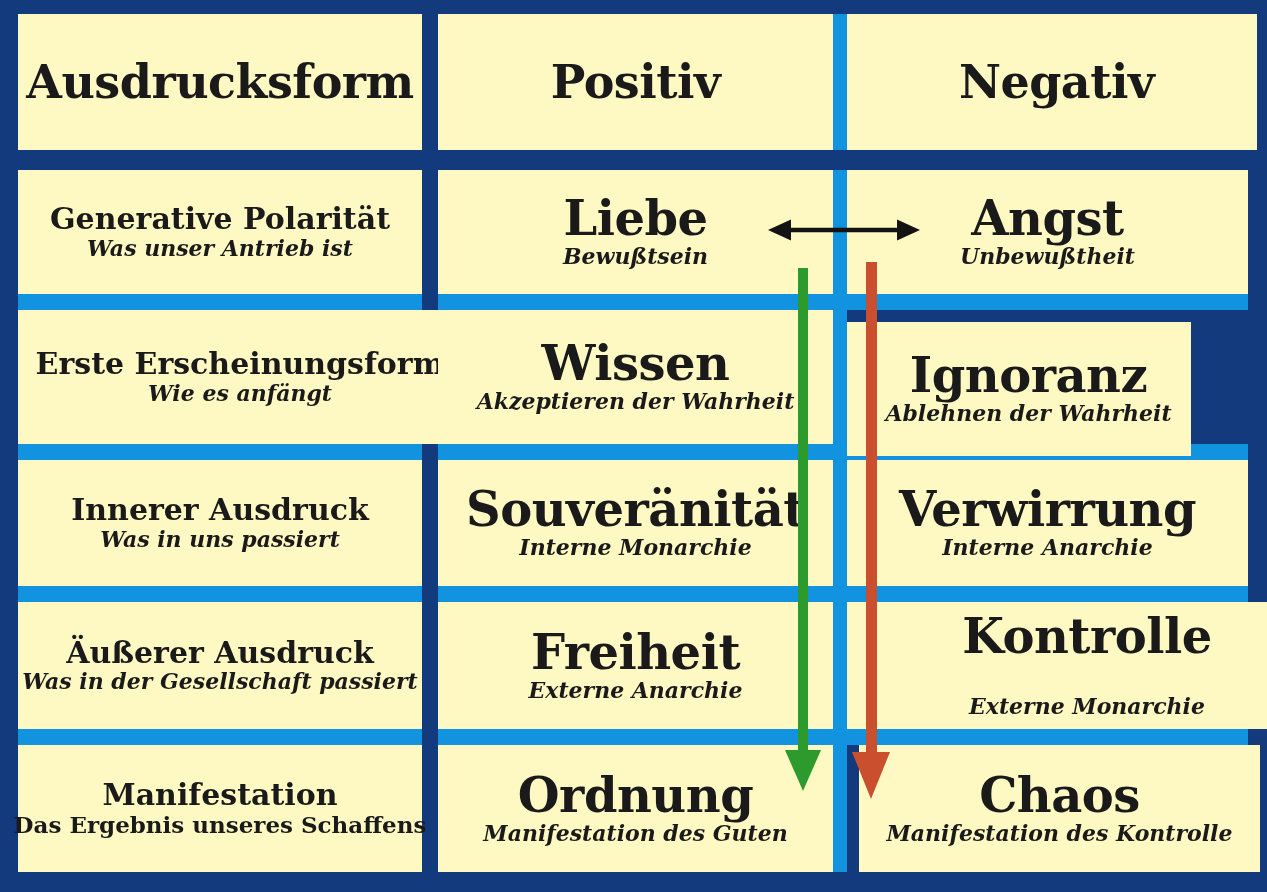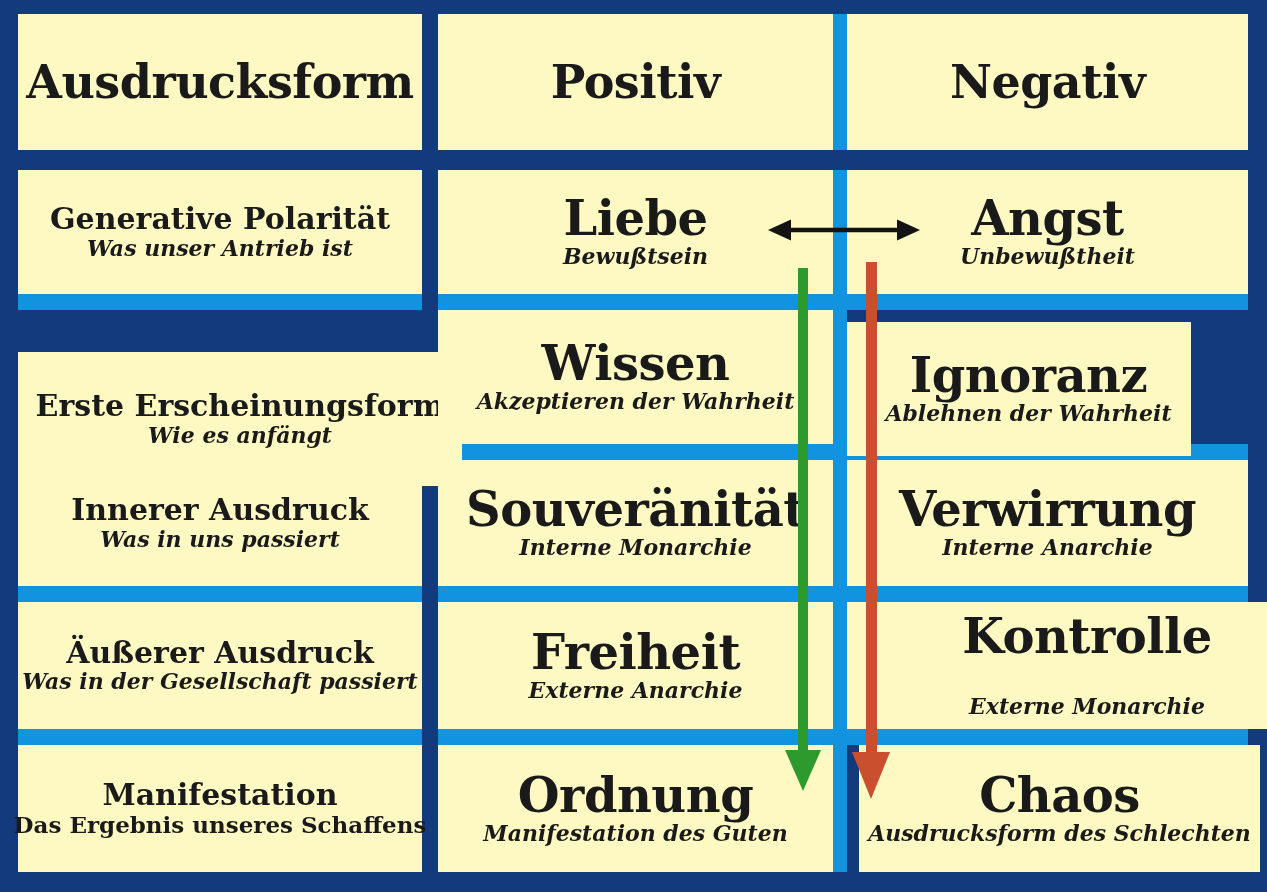--- a/index.html
+++ b/index.html
@@ -39,38 +39,38 @@
 
   <div class="band" style="left:833px;top:14px;width:14px;height:136px;"></div>
   <div class="band" style="left:833px;top:170px;width:14px;height:702px;"></div>
 
   <div class="cell" style="left:18px;top:14px;width:404px;height:136px;">
     <span class="hdr">Ausdrucksform</span>
   </div>
   <div class="cell" style="left:438px;top:14px;width:395px;height:136px;">
     <span class="hdr">Positiv</span>
   </div>
-  <div class="cell" style="left:847px;top:14px;width:401px;height:136px;">
+  <div class="cell" style="left:847px;top:14px;width:401px;height:136px;padding-left:9px;">
     <span class="hdr">Negativ</span>
   </div>
 
   <div class="cell" style="left:18px;top:170px;width:404px;height:124px;">
     <span class="row-label">Generative Polarität</span>
     <span class="row-sub">Was unser Antrieb ist</span>
   </div>
   <div class="cell" style="left:438px;top:170px;width:395px;height:124px;">
     <span class="main-word">Liebe</span>
     <span class="main-sub">Bewußtsein</span>
   </div>
   <div class="cell" style="left:847px;top:170px;width:401px;height:124px;">
     <span class="main-word">Angst</span>
     <span class="main-sub">Unbewußtheit</span>
   </div>
 
-  <div class="cell" style="left:18px;top:310px;width:444px;height:134px;margin-top:42px;">
+  <div class="cell" style="left:18px;top:310px;width:444px;height:134px;">
     <span class="row-label">Erste Erscheinungsform</span>
     <span class="row-sub">Wie es anfängt</span>
   </div>
   <div class="cell" style="left:438px;top:310px;width:395px;height:134px;">
     <span class="main-word">Wissen</span>
     <span class="main-sub">Akzeptieren der Wahrheit</span>
   </div>
   <div class="cell" style="left:847px;top:322px;width:325px;height:134px;padding-left:19px;">
     <span class="main-word">Ignoranz</span>
     <span class="main-sub">Ablehnen der Wahrheit</span>
@@ -105,21 +105,21 @@
   <div class="cell" style="left:18px;top:745px;width:404px;height:127px;">
     <span class="row-label">Manifestation</span>
     <span class="row-sub upright">Das Ergebnis unseres Schaffens</span>
   </div>
   <div class="cell" style="left:438px;top:745px;width:395px;height:127px;">
     <span class="main-word">Ordnung</span>
     <span class="main-sub">Manifestation des Guten</span>
   </div>
   <div class="cell" style="left:847px;top:745px;width:401px;height:127px;margin-left:12px;">
     <span class="main-word">Chaos</span>
-    <span class="main-sub">Ausdrucksform des Schlechten</span>
+    <span class="main-sub">Manifestation des Kontrolle</span>
   </div>
 
   <svg class="overlay" width="1267" height="892" viewBox="0 0 1267 892">
     <g>
       <line x1="786" y1="230" x2="902" y2="230" stroke="#131313" stroke-width="4.5"></line>
       <polygon points="768,230 791,219.5 791,240.5" fill="#131313"></polygon>
       <polygon points="920,230 897,219.5 897,240.5" fill="#131313"></polygon>
     </g>
     <g>
       <rect x="798" y="268" width="10" height="482" fill="#2D9A2D"></rect>

